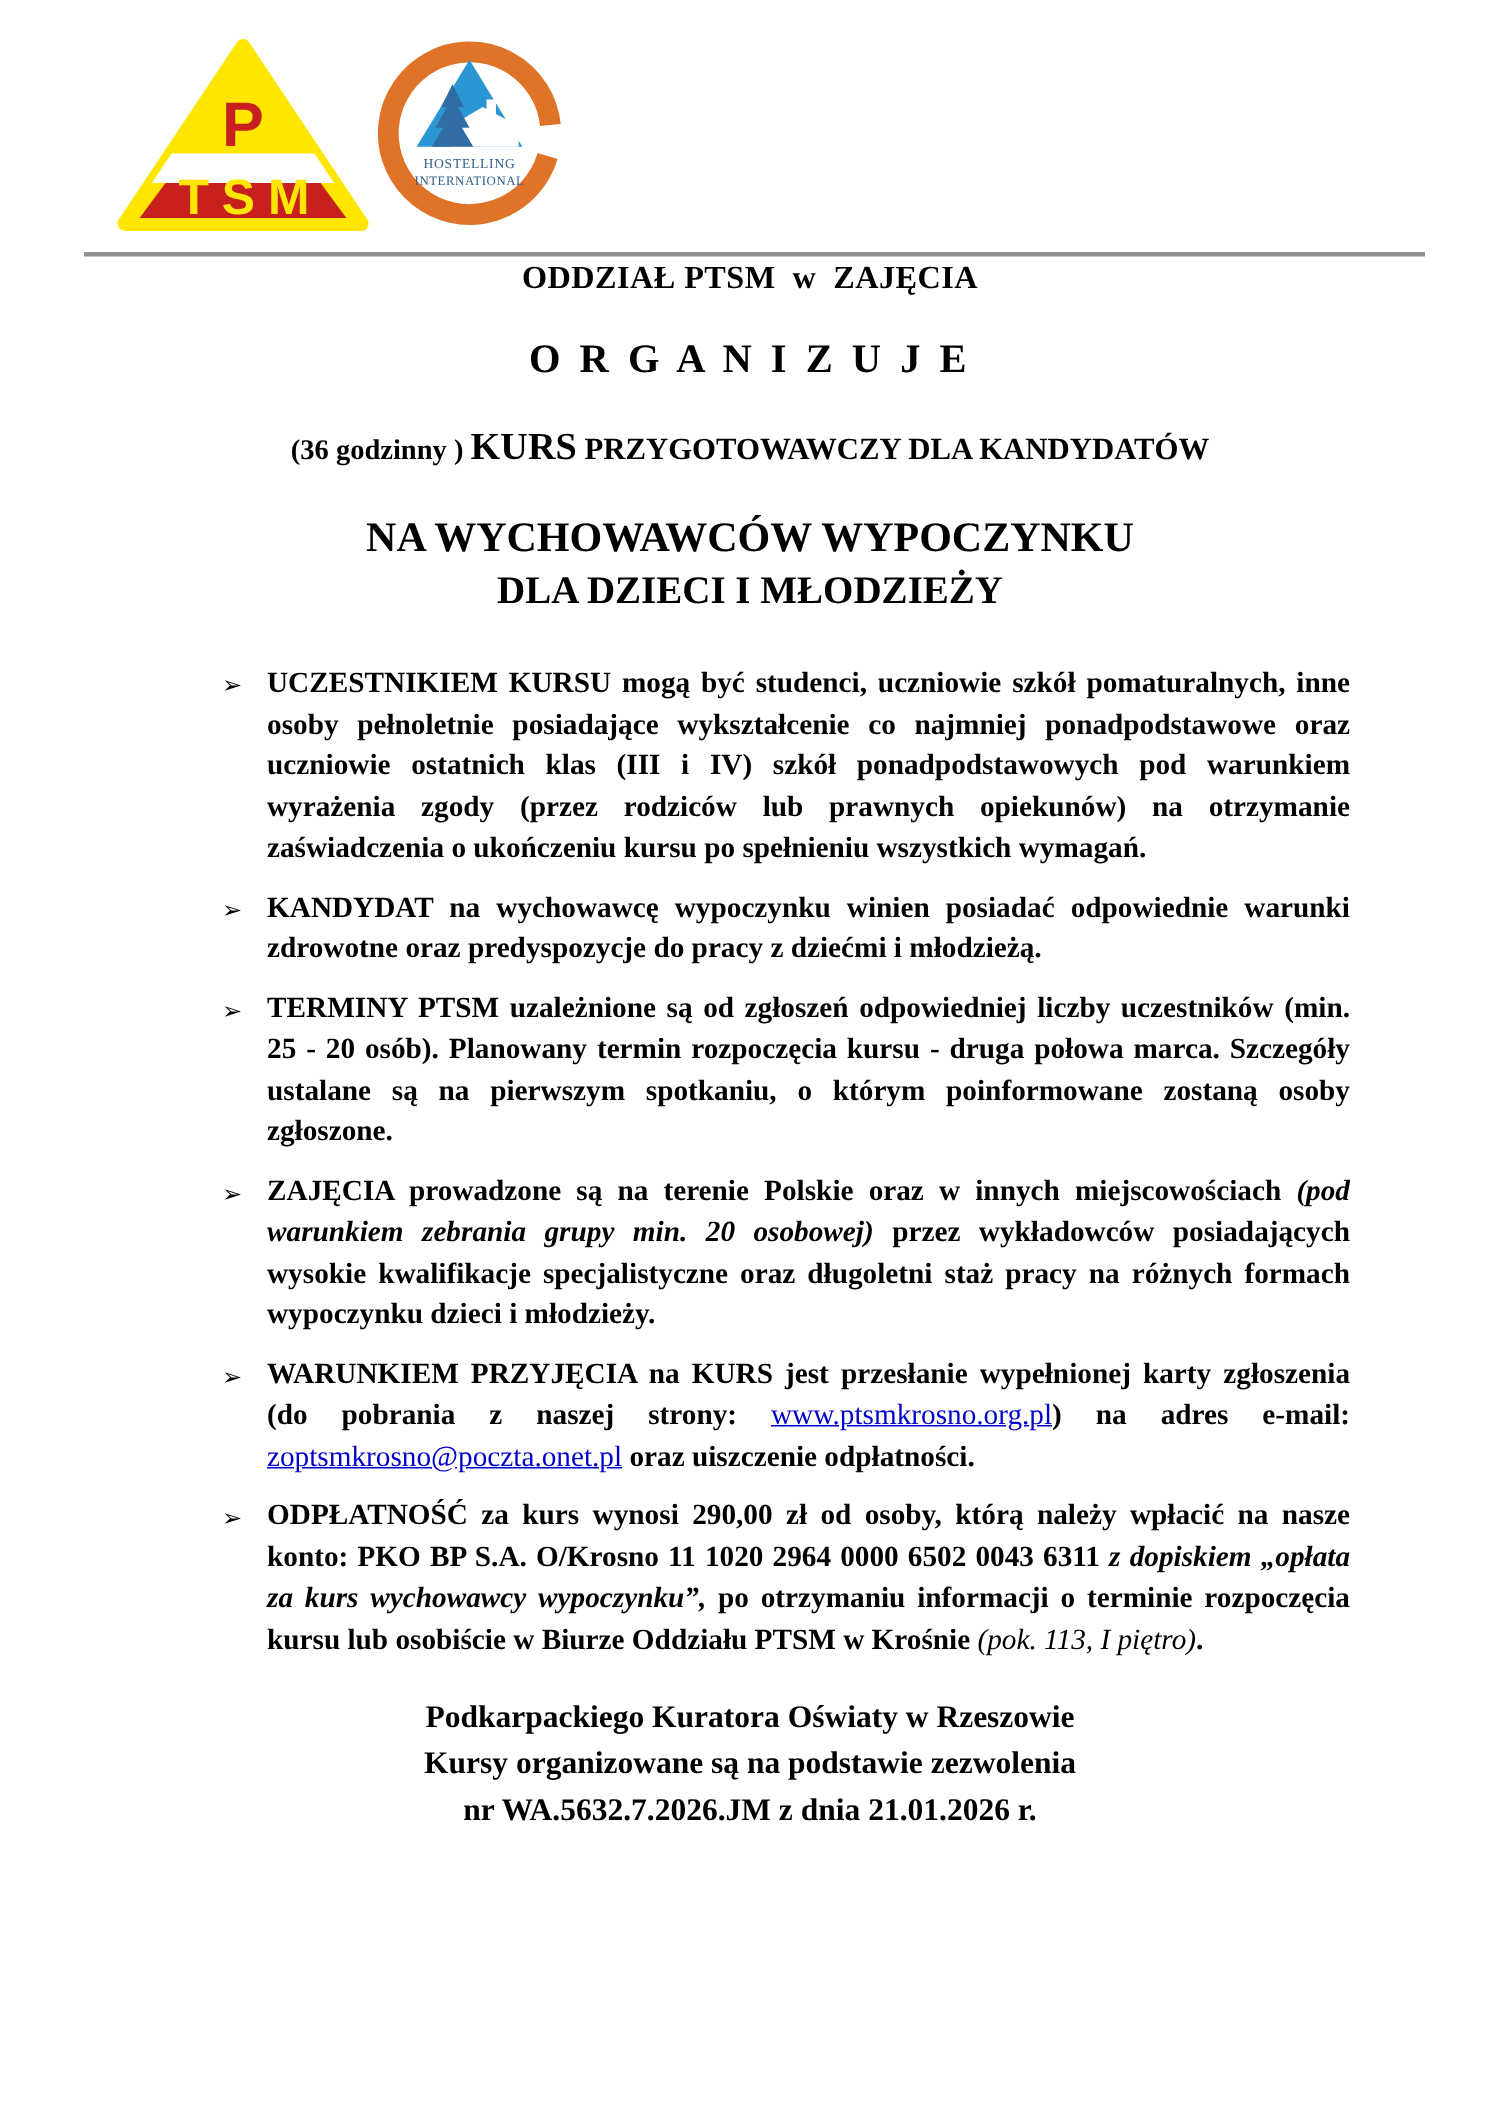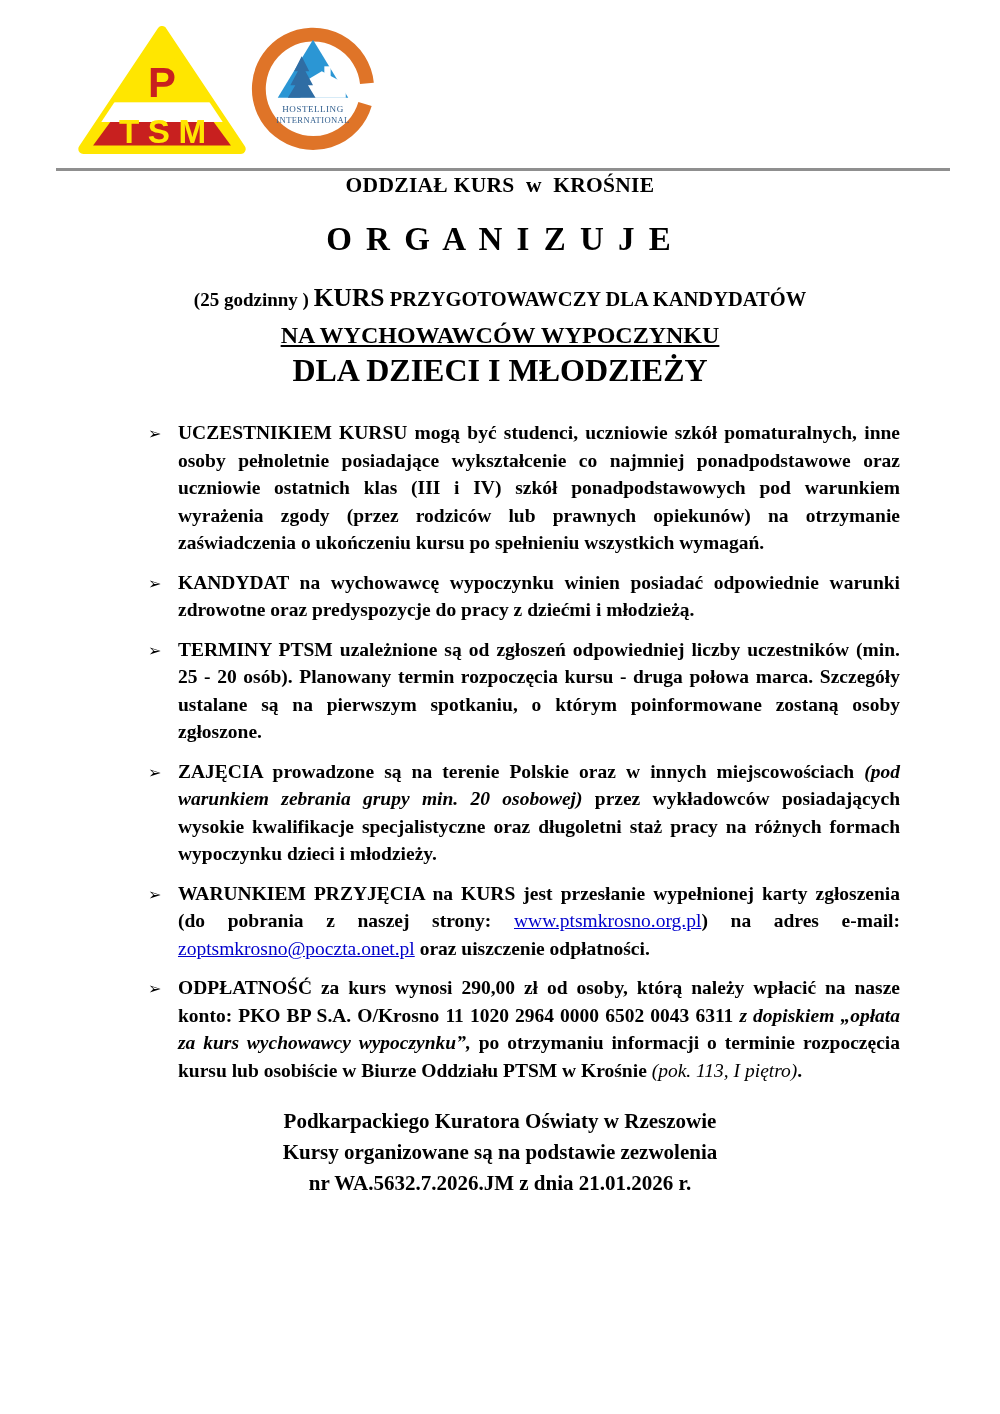--- a/index.html
+++ b/index.html
@@ -12,27 +12,27 @@
   .org-block{flex:1;text-align:center;font-weight:bold;padding-top:12px;}
   .org-line1{font-size:20.5px;line-height:28px;}
   .org-line{font-size:19.5px;line-height:27px;}
   .hi-logo svg{width:126px;height:126px;display:block;}
   hr.rule{border:none;border-top:3px solid #8f8f8f;margin:8px 50px 0 56px;}
 
   
   .title-block{text-align:center;font-weight:bold;}
   .t1{font-size:21.5px;line-height:29px;margin-top:30px;letter-spacing:0.3px;}
   .t2{font-size:21.5px;line-height:29px;white-space:pre-wrap;letter-spacing:0.3px;}
-  .organizuje{font-size:33px;letter-spacing:3px;margin-top:24px;line-height:30px;}
+  .organizuje{font-size:27px;letter-spacing:3px;margin-top:24px;line-height:30px;}
   .course-line{margin-top:28px;line-height:32px;}
   .course-prefix{font-size:19px;font-weight:bold;}
   .course-kurs{font-size:25.5px;font-weight:bold;}
   .course-rest{font-size:20.5px;font-weight:bold;margin-top:36px;}
-  .main1{font-size:24px;line-height:37px;text-decoration:underline;}
-  .main2{font-size:32px;line-height:33px;}
+  .main1{font-size:28px;line-height:37px;margin-top:22px;}
+  .main2{font-size:26px;line-height:33px;}
 
   
   ul.bullets{list-style:none;margin:32px 0 0 0;padding:0 100px 0 148px;}
   ul.bullets li{position:relative;padding-left:30px;text-align:justify;font-size:19.5px;line-height:27.5px;margin-bottom:12px;}
   .marker{position:absolute;left:0;top:1px;font-family:"DejaVu Sans",sans-serif;font-size:16px;}
   .run-r{font-weight:bold;}
   .run-b{font-weight:bold;}
   .run-i{font-style:italic;}
   .run-bi{font-weight:bold;font-style:italic;}
   a.run-link{color:#0000cc;text-decoration:underline;cursor:pointer;}
@@ -74,24 +74,24 @@
         <text x="50" y="68" text-anchor="middle" font-family="Liberation Serif, serif" font-size="7.2" letter-spacing="0.4" fill="#33608F">HOSTELLING</text>
         <text x="50" y="77" text-anchor="middle" font-family="Liberation Serif, serif" font-size="6.8" letter-spacing="0.3" fill="#33608F">INTERNATIONAL</text>
       </svg>
     </div>
   </header>
 
   <hr class="rule">
 
   <main>
     <div class="title-block">
-      <div class="t2">ODDZIAŁ KURS  w  KROŚNIE</div>
+      <div class="t2">ODDZIAŁ PTSM  w  ZAJĘCIA</div>
       <div class="organizuje">O R G A N I Z U J E</div>
       <div class="course-line">
-        <span class="course-prefix">(25 godzinny ) </span><span class="course-kurs">KURS</span><span class="course-rest"> PRZYGOTOWAWCZY DLA KANDYDATÓW</span>
+        <span class="course-prefix">(36 godzinny ) </span><span class="course-kurs">KURS</span><span class="course-rest"> PRZYGOTOWAWCZY DLA KANDYDATÓW</span>
       </div>
       <div class="main1">NA WYCHOWAWCÓW WYPOCZYNKU</div>
       <div class="main2">DLA DZIECI I MŁODZIEŻY</div>
     </div>
 
     <ul class="bullets">
         <li><span class="marker">➢</span><span class="run-b">UCZESTNIKIEM KURSU </span><span class="run-r">mogą być studenci, uczniowie szkół pomaturalnych, inne osoby pełnoletnie posiadające wykształcenie co najmniej ponadpodstawowe </span><span class="run-b">oraz uczniowie ostatnich klas (III i IV) szkół ponadpodstawowych </span><span class="run-r">pod warunkiem wyrażenia zgody (przez rodziców lub prawnych opiekunów) na otrzymanie zaświadczenia o ukończeniu kursu po spełnieniu wszystkich wymagań.</span></li>
         <li><span class="marker">➢</span><span class="run-b">KANDYDAT </span><span class="run-r">na wychowawcę wypoczynku winien posiadać odpowiednie warunki zdrowotne oraz predyspozycje do pracy z dziećmi i młodzieżą.</span></li>
         <li><span class="marker">➢</span><span class="run-b">TERMINY PTSM </span><span class="run-r">u</span><span class="run-b">zależnione są od zgłoszeń  odpowiedniej liczby uczestników (min. 25 - 20 osób). Planowany termin rozpoczęcia kursu - druga połowa marca. Szczegóły ustalane są na pierwszym spotkaniu, o którym poinformowane zostaną osoby zgłoszone.</span></li>
         <li><span class="marker">➢</span><span class="run-b">ZAJĘCIA prowadzone są na terenie Polskie oraz w innych miejscowościach </span><span class="run-bi">(pod warunkiem zebrania grupy min. 20 osobowej) </span><span class="run-r">przez wykładowców posiadających wysokie kwalifikacje specjalistyczne oraz długoletni staż pracy na różnych formach wypoczynku dzieci i młodzieży.</span></li>

